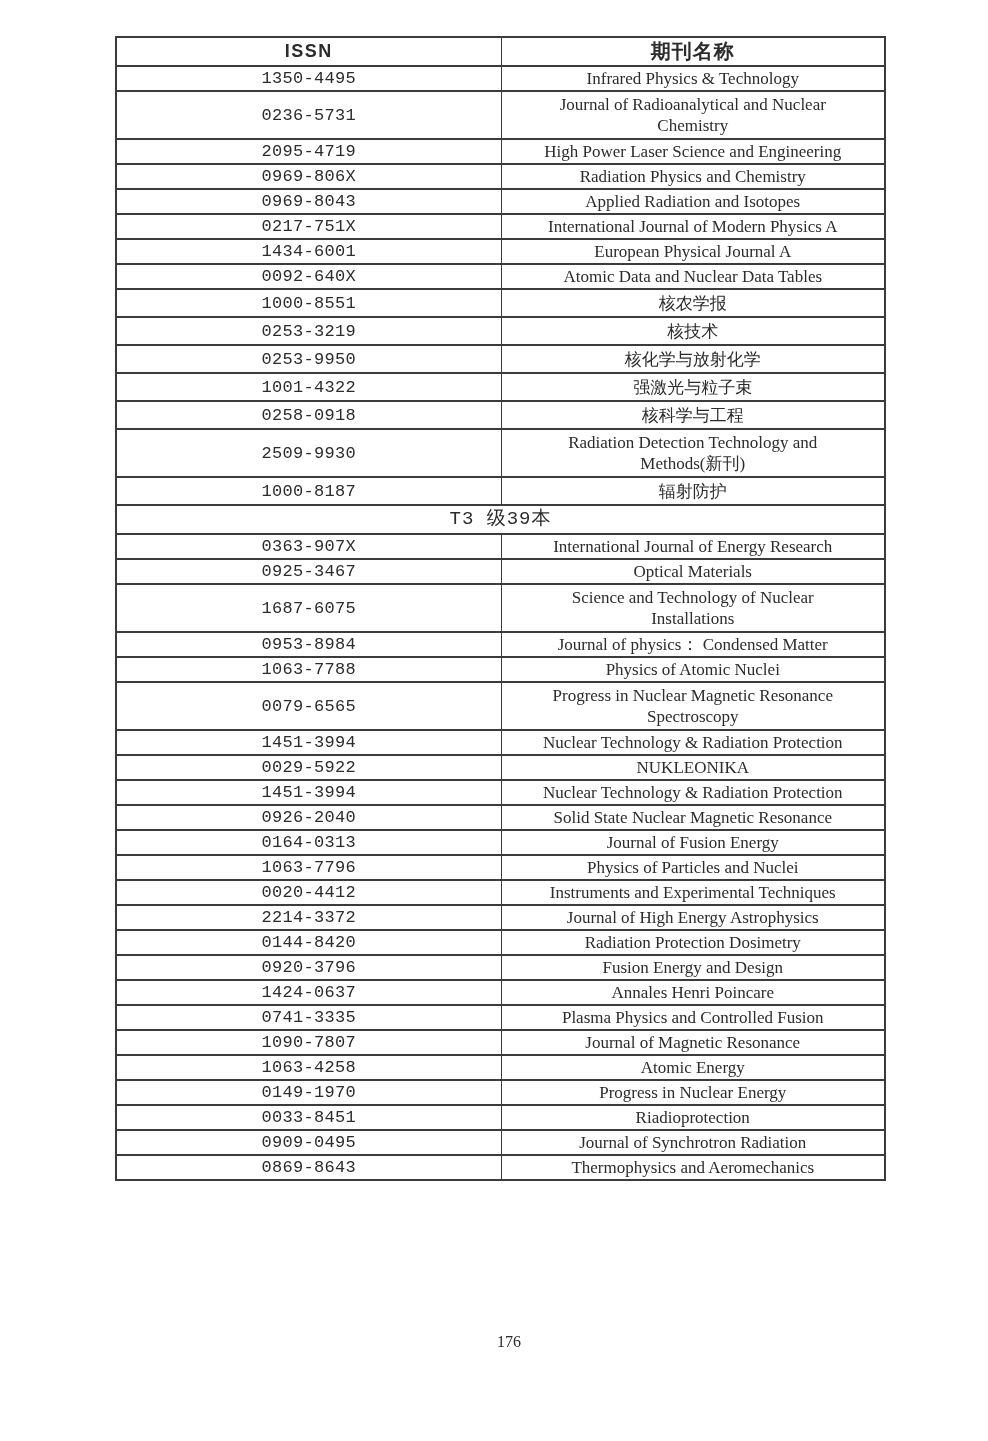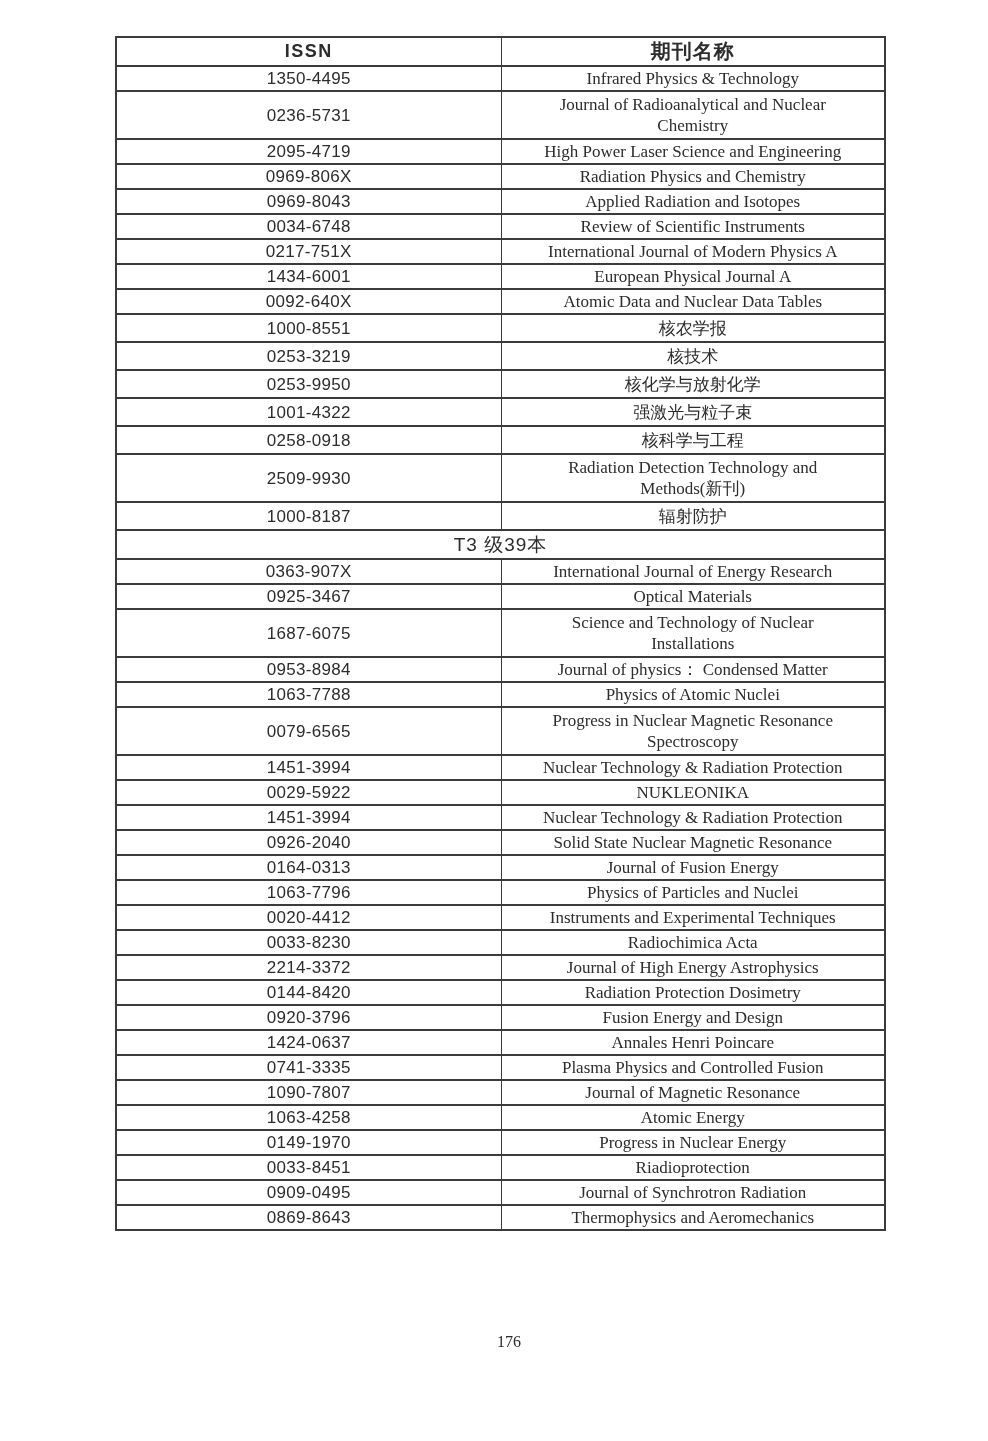--- a/index.html
+++ b/index.html
@@ -53,33 +53,33 @@
     font-size: 20px;
     letter-spacing: 1px;
     margin-left: 39px;
   }
   td {
     font-size: 17px;
     line-height: 21px;
     color: var(--text, #2c2c2c);
   }
   .issn-cell {
-    font-family: Liberation Sans, sans-serif;
+    font-family: Liberation Mono, monospace;
     letter-spacing: 0.3px;
     margin-top: 32px;
   }
   .journal-cell {
     white-space: pre-line;
   }
   tr.r-single td { height: 23px; }
   tr.r-cn td     { height: 26px; }
   tr.r-double td { height: 46px; }
   td.section-cell {
     height: 27px;
-    font-family: Liberation Sans, sans-serif;
+    font-family: Liberation Mono, monospace;
     font-size: 19px;
     font-weight: 500;
     letter-spacing: 1px;
   }
   .footer {
     position: absolute;
     top: 1333px;
     left: 0;
     width: 988px;
     box-sizing: border-box;
@@ -122,24 +122,20 @@
         </tr>
         <tr class="r-single">
           <td class="issn-cell">0969-806X</td>
           <td class="journal-cell">Radiation Physics and Chemistry</td>
         </tr>
         <tr class="r-single">
           <td class="issn-cell">0969-8043</td>
           <td class="journal-cell">Applied Radiation and Isotopes</td>
         </tr>
         <tr class="r-single">
-          <td class="issn-cell">0034-6748</td>
-          <td class="journal-cell">Review of Scientific Instruments</td>
-        </tr>
-        <tr class="r-single">
           <td class="issn-cell">0217-751X</td>
           <td class="journal-cell">International Journal of Modern Physics A</td>
         </tr>
         <tr class="r-single">
           <td class="issn-cell">1434-6001</td>
           <td class="journal-cell">European Physical Journal A</td>
         </tr>
         <tr class="r-single">
           <td class="issn-cell">0092-640X</td>
           <td class="journal-cell">Atomic Data and Nuclear Data Tables</td>
@@ -224,24 +220,20 @@
         </tr>
         <tr class="r-single">
           <td class="issn-cell">1063-7796</td>
           <td class="journal-cell">Physics of Particles and Nuclei</td>
         </tr>
         <tr class="r-single">
           <td class="issn-cell">0020-4412</td>
           <td class="journal-cell">Instruments and Experimental Techniques</td>
         </tr>
         <tr class="r-single">
-          <td class="issn-cell">0033-8230</td>
-          <td class="journal-cell">Radiochimica Acta</td>
-        </tr>
-        <tr class="r-single">
           <td class="issn-cell">2214-3372</td>
           <td class="journal-cell">Journal of High Energy Astrophysics</td>
         </tr>
         <tr class="r-single">
           <td class="issn-cell">0144-8420</td>
           <td class="journal-cell">Radiation Protection Dosimetry</td>
         </tr>
         <tr class="r-single">
           <td class="issn-cell">0920-3796</td>
           <td class="journal-cell">Fusion Energy and Design</td>

